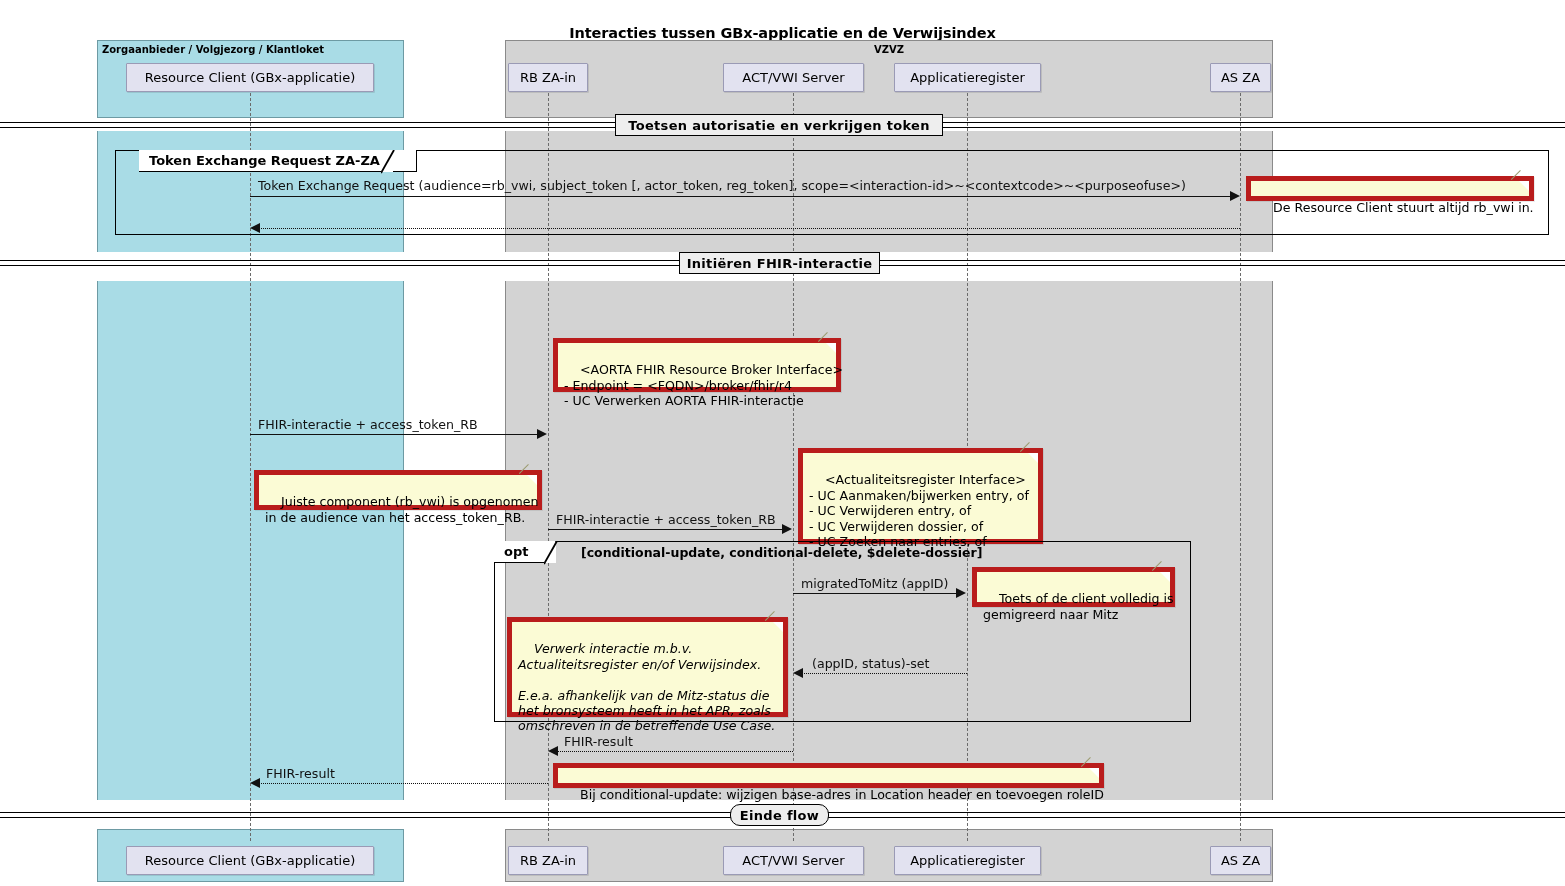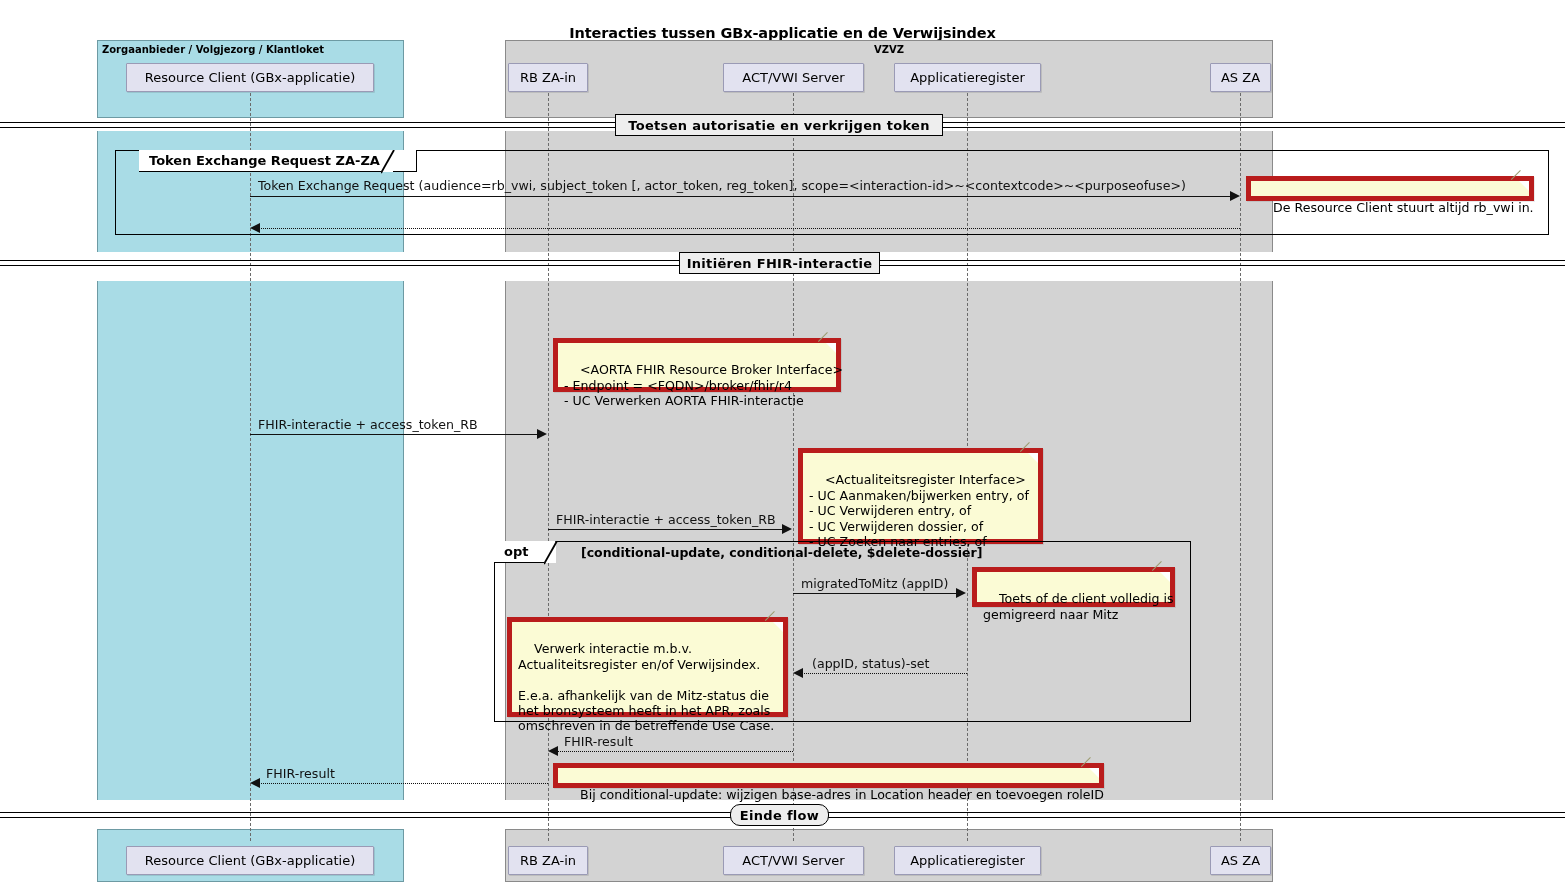--- a/index.html
+++ b/index.html
@@ -284,20 +284,26 @@
   <div class="abs note" style="left:798px; top:448px; width:245px; height:96px;">
     <span>&lt;Actualiteitsregister Interface&gt;
 - UC Aanmaken/bijwerken entry, of
 - UC Verwijderen entry, of
 - UC Verwijderen dossier, of
 - UC Zoeken naar entries, of</span>
     <span class="fold"></span>
     <span class="fold-edge"></span>
   </div>
 
+  <div class="abs note" style="left:254px; top:470px; width:288px; height:40px;">
+    <span>Juiste component (rb_vwi) is opgenomen
+in de audience van het access_token_RB.</span>
+    <span class="fold"></span>
+    <span class="fold-edge"></span>
+  </div>
 
   <div class="abs msg-label" style="left:556px; top:512px;">FHIR-interactie + access_token_RB</div>
   <div class="abs arrow-line" style="left:548px; top:529px; width:234px;"></div>
   <div class="abs arrow-head right" style="left:782px; top:524px;"></div>
 
   <div class="abs frame" style="left:494px; top:541px; width:697px; height:181px;"></div>
   <div class="abs frame-tab" style="left:494px; top:541px; width:62px; height:22px;">
     <span>opt</span>
   </div>
   <div class="abs" style="left:544px; top:541px; width:0; height:0;
@@ -313,21 +319,21 @@
   <div class="abs arrow-line" style="left:793px; top:593px; width:164px;"></div>
   <div class="abs arrow-head right" style="left:956px; top:588px;"></div>
 
   <div class="abs note" style="left:972px; top:567px; width:203px; height:40px;">
     <span>Toets of de client volledig is
 gemigreerd naar Mitz</span>
     <span class="fold"></span>
     <span class="fold-edge"></span>
   </div>
 
-  <div class="abs note" style="left:507px; top:617px; width:281px; height:100px;">
+  <div class="abs note" style="left:507px; top:617px; width:281px; height:100px;font-style:italic;">
     <span>Verwerk interactie m.b.v.
 Actualiteitsregister en/of Verwijsindex.
 
 E.e.a. afhankelijk van de Mitz-status die
 het bronsysteem heeft in het APR, zoals
 omschreven in de betreffende Use Case.</span>
     <span class="fold"></span>
     <span class="fold-edge"></span>
   </div>
 

